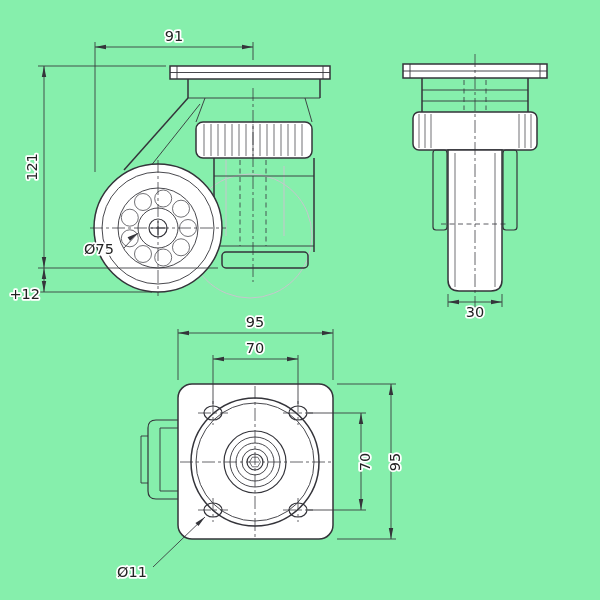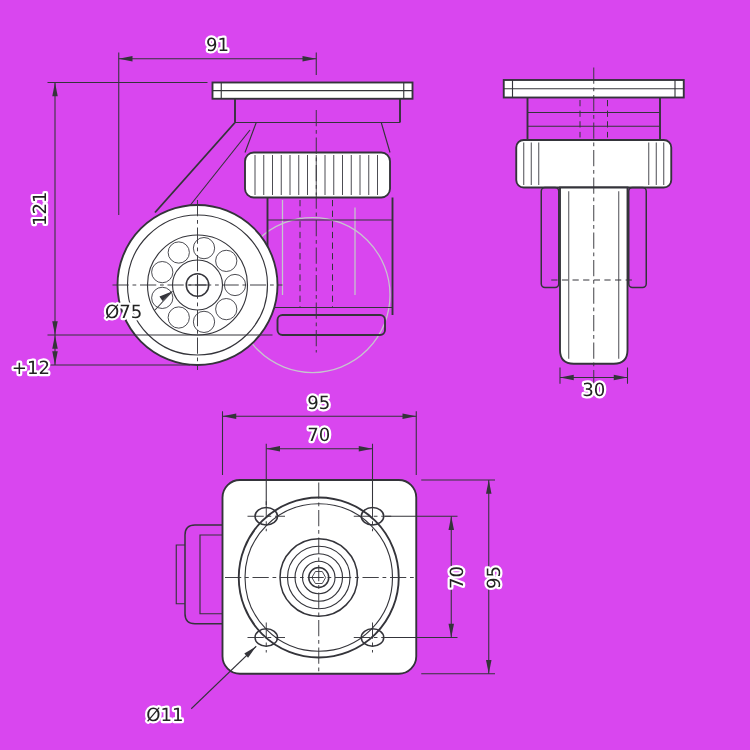--- a/index.html
+++ b/index.html
@@ -1,16 +1,16 @@
 <!DOCTYPE html>
 <html><head>
 <meta charset="utf-8">
 <style>
   html,body{margin:0;padding:0;background:#fff;}
-  .page{width:600px;height:600px;background:#d946ef;position:relative;overflow:hidden;}
+  .page{width:600px;height:600px;background:#86efac;position:relative;overflow:hidden;}
   svg{display:block;}
   
   .o2 {fill:none;stroke:#34343a;stroke-width:1.5;}
   .o15{fill:none;stroke:#34343a;stroke-width:1.2;}
   .o1 {fill:none;stroke:#34343a;stroke-width:0.9;}
   .o05{fill:none;stroke:#34343a;stroke-width:0.7;}
   .hid{fill:none;stroke:#34343a;stroke-width:0.8;stroke-dasharray:5 3.5;}
   .cl {fill:none;stroke:#34343a;stroke-width:0.75;stroke-dasharray:13 3 3 3;}
   .ph {fill:none;stroke:#c6c6cd;stroke-width:1;}
   .dim{fill:none;stroke:#34343a;stroke-width:0.85;}

